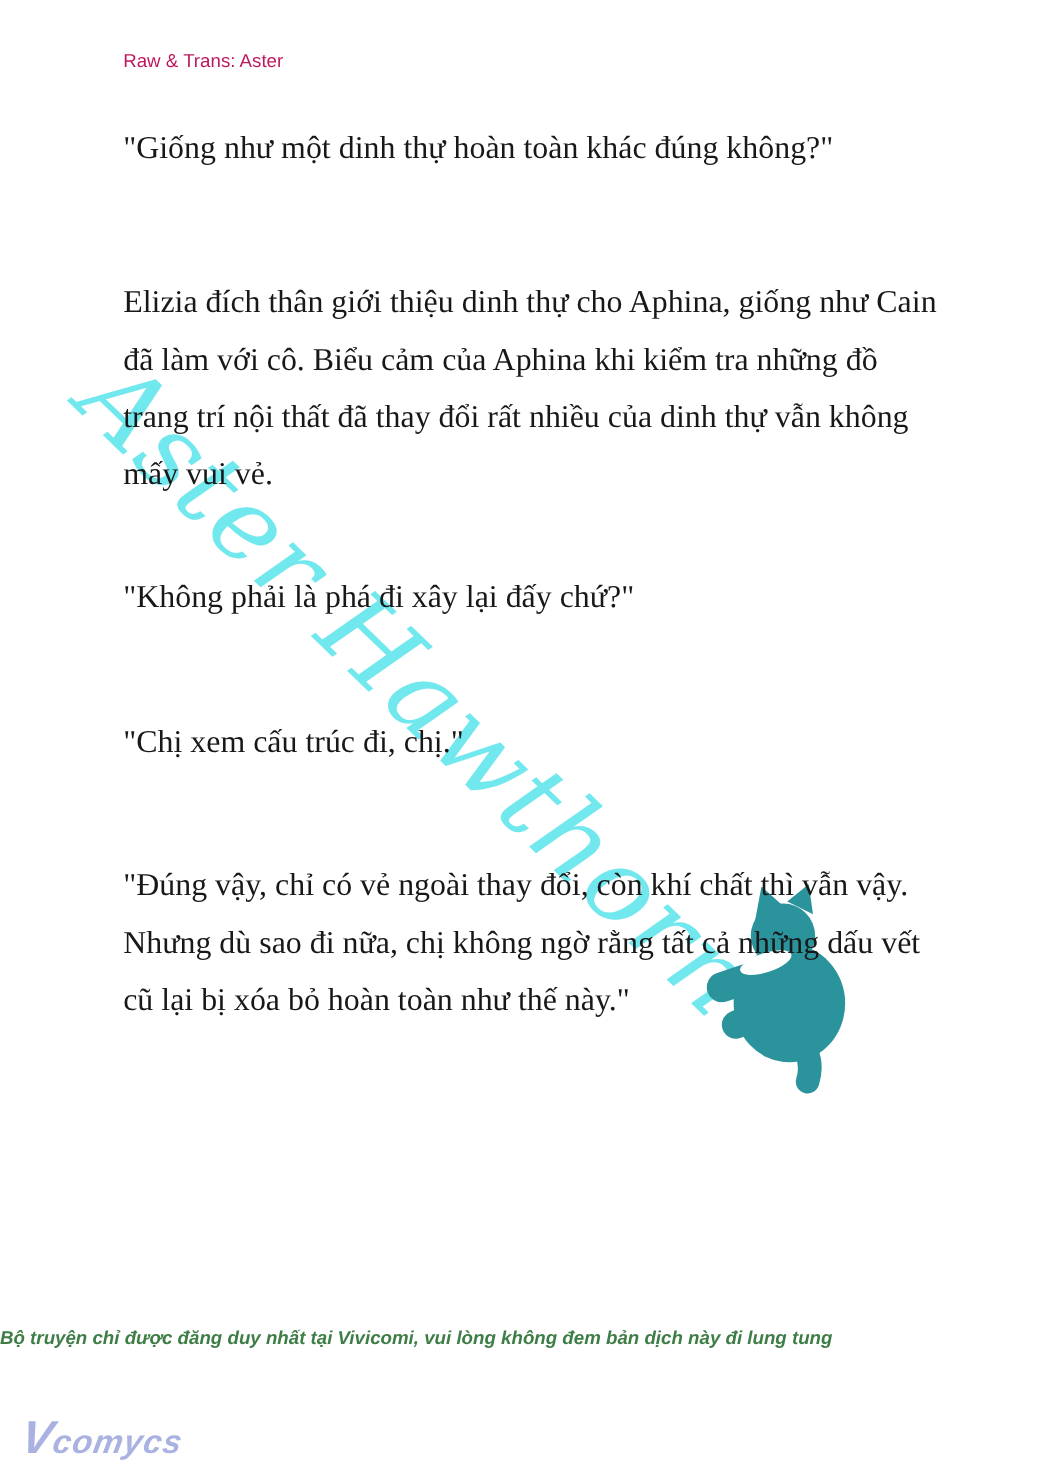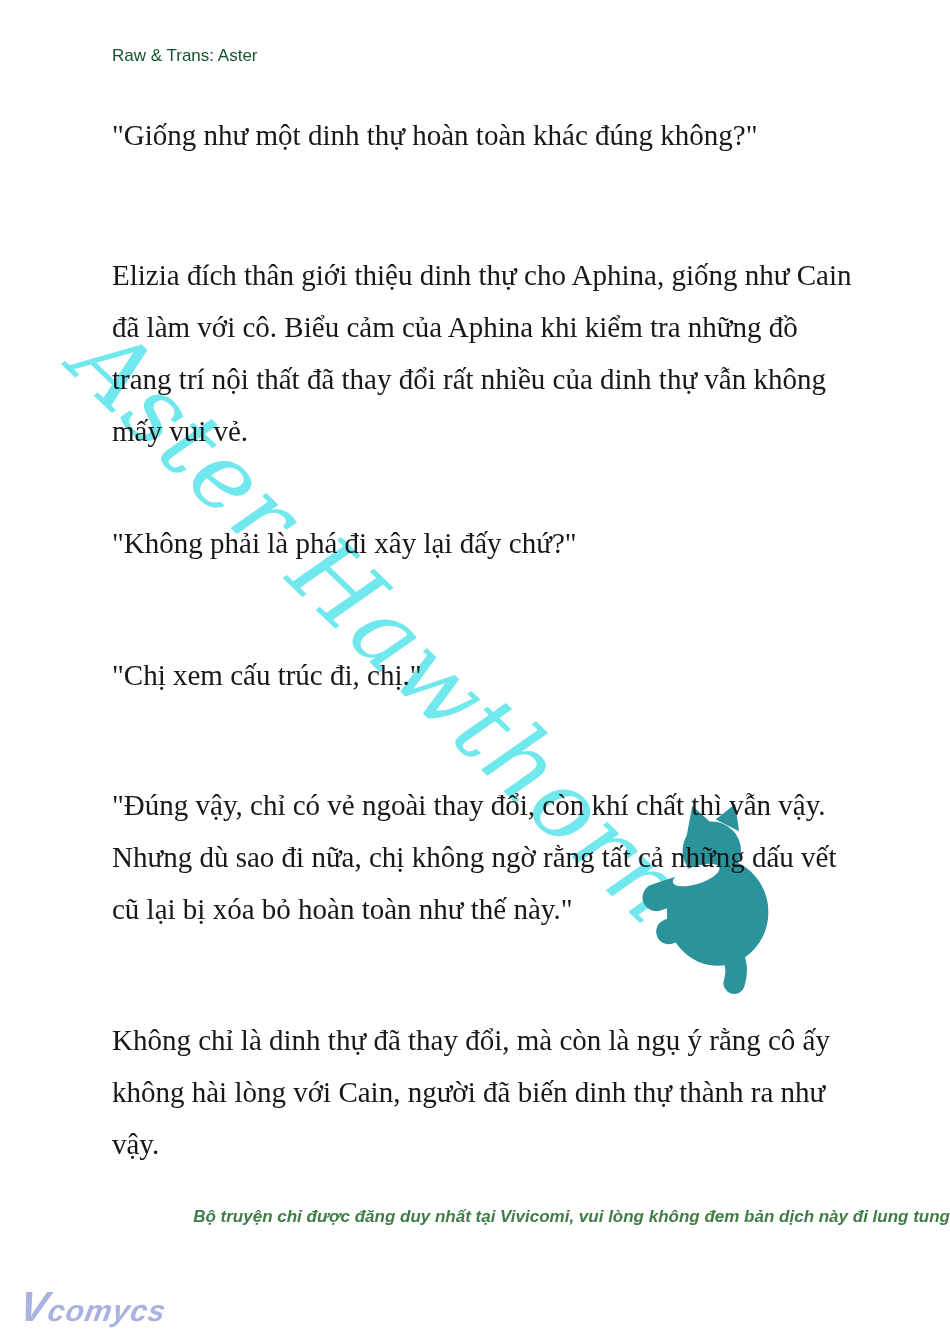--- a/index.html
+++ b/index.html
@@ -6,21 +6,21 @@
   .page{
     position:relative;
     width:950px;height:1343px;
     background:#ffffff;
     overflow:hidden;
     font-family:"Liberation Serif", serif;
   }
   .credit{
     position:absolute;left:112px;top:46px;
     font-family:"Liberation Sans", sans-serif;
-    font-size:17px;color:#14532d;
+    font-size:17px;color:#be185d;
     z-index:5;
   }
   .watermark{
     position:absolute;left:128px;top:305px;
     font-family:"DejaVu Serif", serif;
     font-style:italic;
     font-size:96px;
     letter-spacing:2px;
     white-space:nowrap;
     transform:rotate(44deg);
@@ -38,21 +38,21 @@
     z-index:3;
   }
   .p1{top:109px;}
   .p2{top:249px;}
   .p3{top:517px;}
   .p4{top:649px;}
   .p5{top:779px;}
   .p6{top:1014px;}
   .footer{
     position:absolute;left:0;top:1203px;width:950px;
-    text-align:right;
+    text-align:left;
     font-family:"Liberation Sans", sans-serif;
     font-style:italic;font-weight:bold;
     font-size:17px;line-height:28px;
     z-index:5;
   }
   .logo{
     position:absolute;left:20px;top:1283px;
     font-family:"Liberation Sans", sans-serif;
     font-style:italic;font-weight:bold;
     font-size:30px;
@@ -84,21 +84,20 @@
       </g>
       <ellipse cx="68" cy="77" rx="25" ry="9" fill="#ffffff" transform="rotate(-18 68 77)"></ellipse>
     </svg>
   </div>
 
   <div class="story p1">"Giống như một dinh thự hoàn toàn khác đúng không?"</div>
   <div class="story p2">Elizia đích thân giới thiệu dinh thự cho Aphina, giống như Cain đã làm với cô. Biểu cảm của Aphina khi kiểm tra những đồ trang trí nội thất đã thay đổi rất nhiều của dinh thự vẫn không mấy vui vẻ.</div>
   <div class="story p3">"Không phải là phá đi xây lại đấy chứ?"</div>
   <div class="story p4">"Chị xem cấu trúc đi, chị."</div>
   <div class="story p5">"Đúng vậy, chỉ có vẻ ngoài thay đổi, còn khí chất thì vẫn vậy. Nhưng dù sao đi nữa, chị không ngờ rằng tất cả những dấu vết cũ lại bị xóa bỏ hoàn toàn như thế này."</div>
-  <div class="story p6">Không chỉ là dinh thự đã thay đổi, mà còn là ngụ ý rằng cô ấy không hài lòng với Cain, người đã biến dinh thự thành ra như vậy.</div>
 
   <div class="footer" style="color: rgb(62, 125, 70);">
     <div>Bộ truyện chỉ được đăng duy nhất tại Vivicomi, vui lòng không đem bản dịch này đi lung tung</div>
   </div>
 
   <div class="logo" style="color: rgb(169, 178, 224);">Vcomycs</div>
 
 </div>
 
 </body></html>

